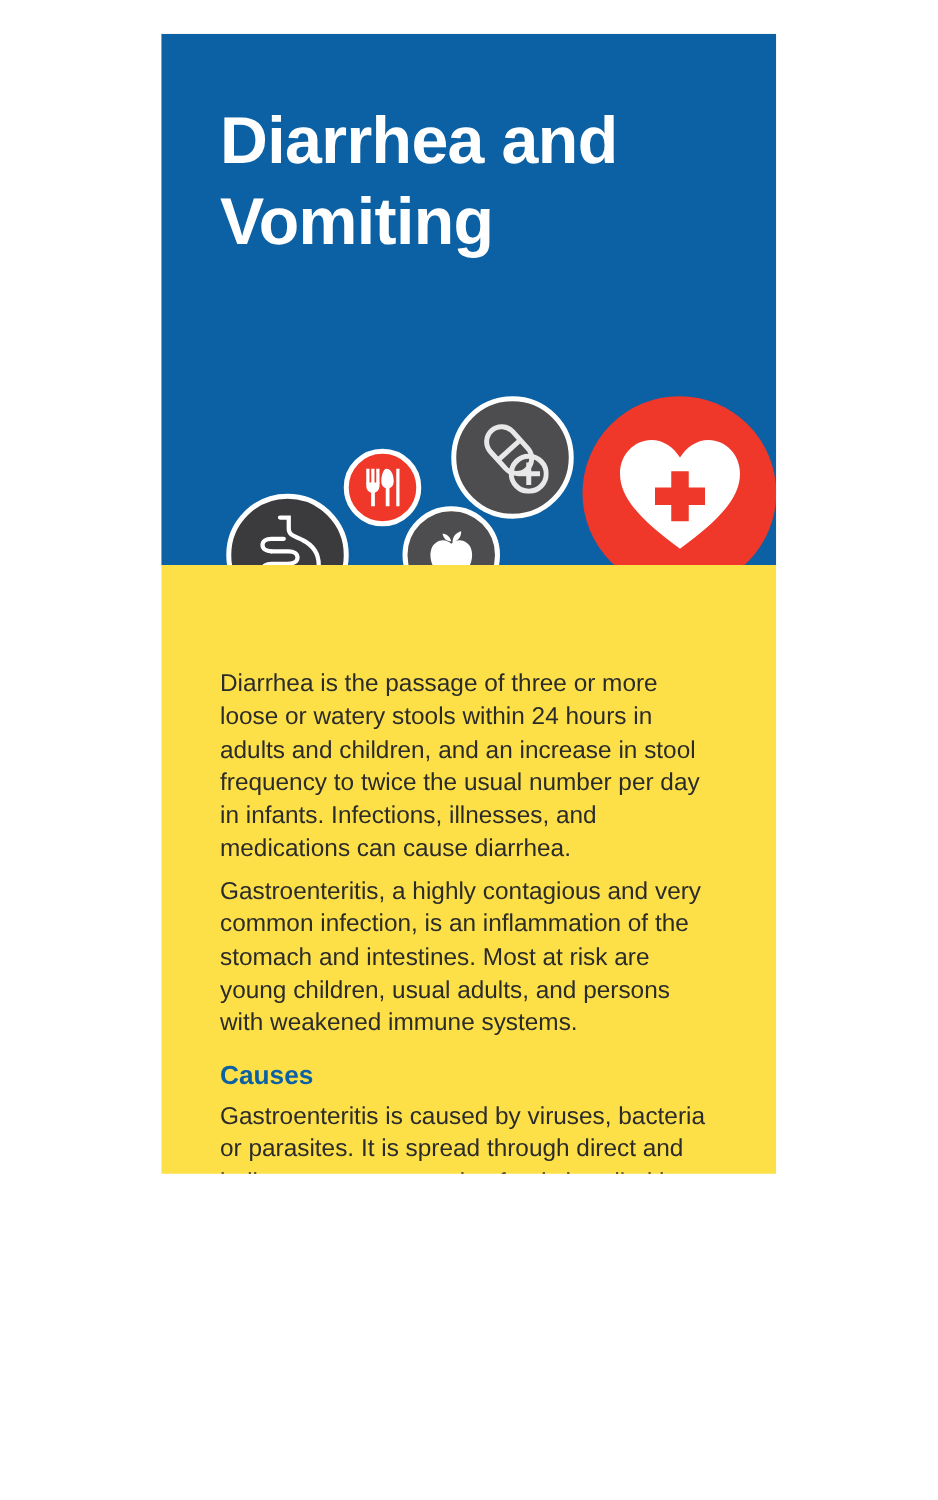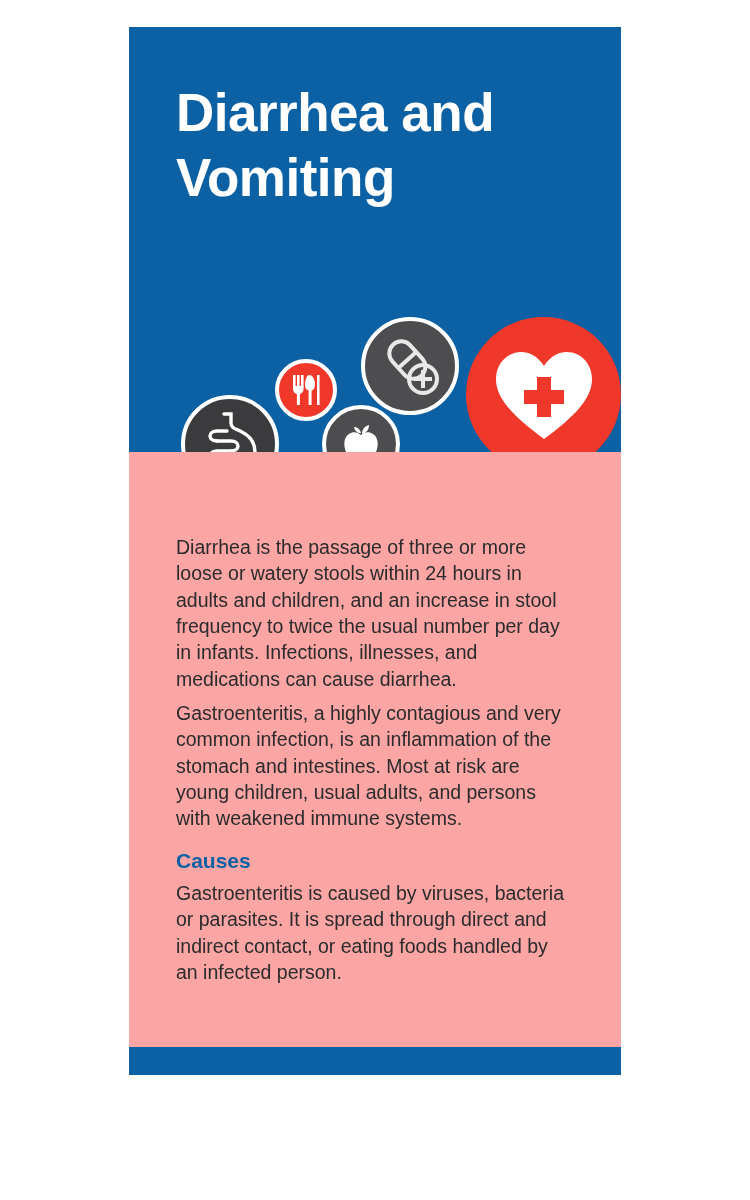--- a/index.html
+++ b/index.html
@@ -17,21 +17,21 @@
     position: relative;
     width: 750px;
     height: 1200px;
     background: #ffffff;
   }
   .card {
     position: absolute;
     left: 129px;
     top: 27px;
     width: 492px;
-    height: 1048px;
+    height: 912px;
     background: #ffffff;
     overflow: hidden;
   }
   
   .header {
     position: absolute;
     left: 0;
     top: 0;
     width: 492px;
     height: 425px;
@@ -118,21 +118,21 @@
   }
   .c-apple svg { width: 40px; height: 42px; display:block; }
 
   
   .body-area {
     position: absolute;
     left: 0;
     top: 425px;
     width: 492px;
     height: 595px;
-    background: #fca5a5;
+    background: #fde047;
   }
   .para {
     position: absolute;
     left: 47px;
     width: 398px;
     color: #2b2b2b;
     font-size: 19.5px;
     line-height: 1.35;
   }
   .p1 { top: 82px; }

